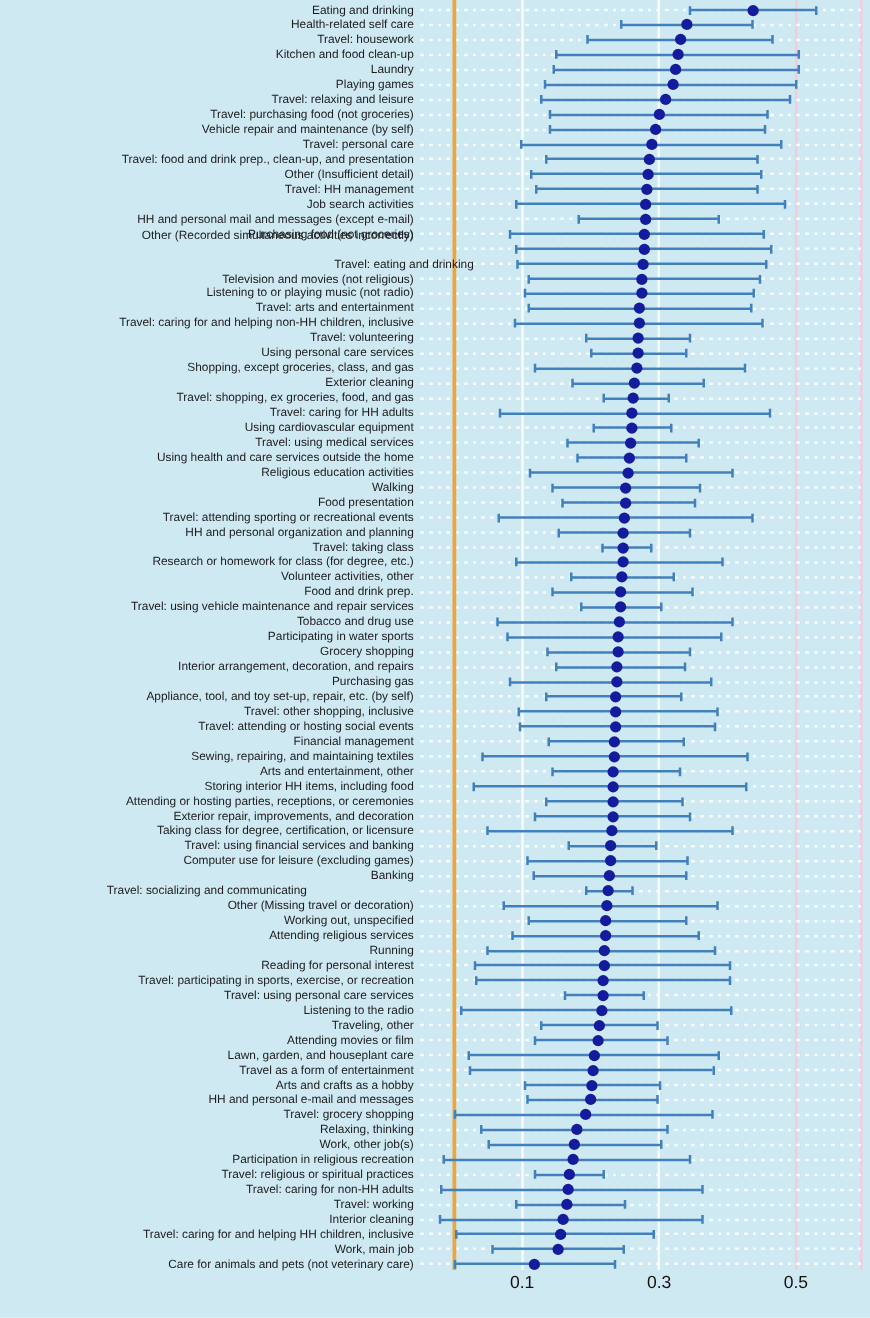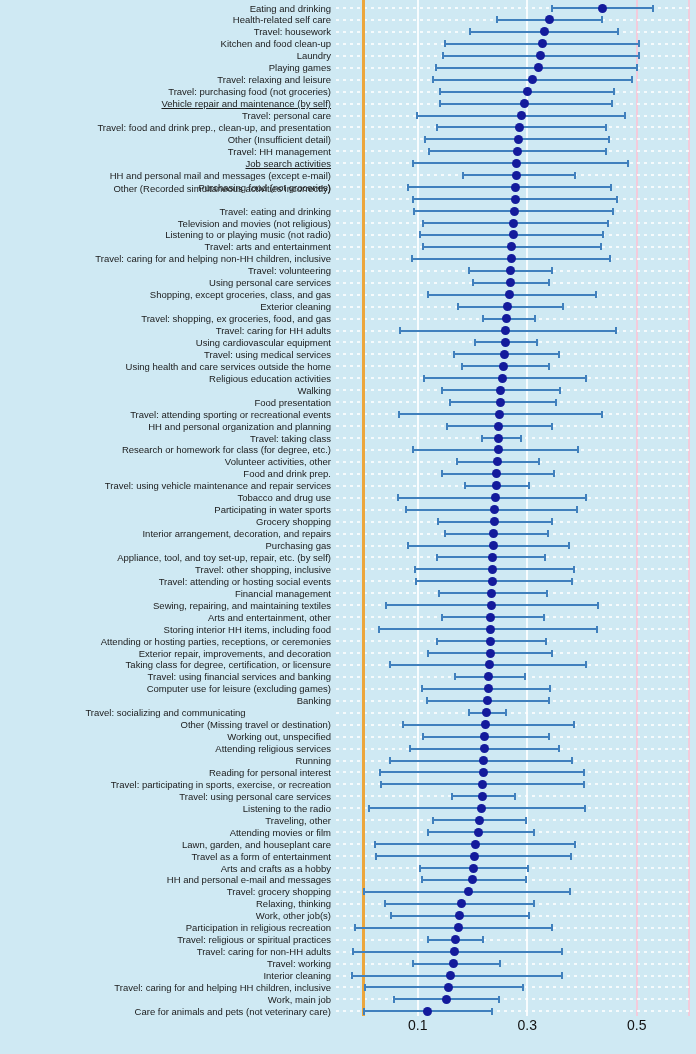--- a/index.html
+++ b/index.html
@@ -158,21 +158,21 @@
       <div class="rowlabel" style="top: 74.17px;">Travel: relaxing and leisure</div>
       <div class="ci" style="left: 432.533px; width: 199.29px; top: 78.67px;"></div>
       <div class="cap" style="left: 431.533px; top: 76.17px;"></div>
       <div class="cap" style="left: 630.822px; top: 76.17px;"></div>
       <div class="dot" style="left: 527.678px; top: 75.17px;"></div>
       <div class="rowlabel" style="top: 86.115px;">Travel: purchasing food (not groceries)</div>
       <div class="ci" style="left: 439.65px; width: 174.653px; top: 90.615px;"></div>
       <div class="cap" style="left: 438.65px; top: 88.115px;"></div>
       <div class="cap" style="left: 613.303px; top: 88.115px;"></div>
       <div class="dot" style="left: 522.75px; top: 87.115px;"></div>
-      <div class="rowlabel" style="top: 98.06px; text-decoration: underline;">Vehicle repair and maintenance (by self)</div>
+      <div class="rowlabel" style="top: 98.06px;">Vehicle repair and maintenance (by self)</div>
       <div class="ci" style="left: 439.65px; width: 172.462px; top: 102.56px;"></div>
       <div class="cap" style="left: 438.65px; top: 100.06px;"></div>
       <div class="cap" style="left: 611.112px; top: 100.06px;"></div>
       <div class="dot" style="left: 520.013px; top: 99.06px;"></div>
       <div class="rowlabel" style="top: 110.005px;">Travel: personal care</div>
       <div class="ci" style="left: 417.202px; width: 208.05px; top: 114.505px;"></div>
       <div class="cap" style="left: 416.202px; top: 112.005px;"></div>
       <div class="cap" style="left: 624.253px; top: 112.005px;"></div>
       <div class="dot" style="left: 516.727px; top: 111.005px;"></div>
       <div class="rowlabel" style="top: 121.95px;">Travel: food and drink prep., clean-up, and presentation</div>
@@ -183,41 +183,41 @@
       <div class="rowlabel" style="top: 133.895px;">Other (Insufficient detail)</div>
       <div class="ci" style="left: 424.868px; width: 184.507px; top: 138.395px;"></div>
       <div class="cap" style="left: 423.868px; top: 135.895px;"></div>
       <div class="cap" style="left: 608.375px; top: 135.895px;"></div>
       <div class="dot" style="left: 513.99px; top: 134.895px;"></div>
       <div class="rowlabel" style="top: 145.84px;">Travel: HH management</div>
       <div class="ci" style="left: 428.7px; width: 177.39px; top: 150.34px;"></div>
       <div class="cap" style="left: 427.7px; top: 147.84px;"></div>
       <div class="cap" style="left: 605.09px; top: 147.84px;"></div>
       <div class="dot" style="left: 512.895px; top: 146.84px;"></div>
-      <div class="rowlabel" style="top: 157.785px; text-decoration: underline;">Job search activities</div>
+      <div class="rowlabel" style="top: 157.785px;">Job search activities</div>
       <div class="ci" style="left: 412.822px; width: 215.167px; top: 162.285px;"></div>
       <div class="cap" style="left: 411.822px; top: 159.785px;"></div>
       <div class="cap" style="left: 626.99px; top: 159.785px;"></div>
       <div class="dot" style="left: 512.347px; top: 158.785px;"></div>
       <div class="rowlabel" style="top: 169.73px;">HH and personal mail and messages (except e-mail)</div>
       <div class="ci" style="left: 463.192px; width: 111.69px; top: 174.23px;"></div>
       <div class="cap" style="left: 462.192px; top: 171.73px;"></div>
       <div class="cap" style="left: 573.882px; top: 171.73px;"></div>
       <div class="dot" style="left: 511.8px; top: 170.73px;"></div>
       <div class="rowlabel" style="top: 181.675px;">Purchasing food (not groceries)</div>
       <div class="ci" style="left: 407.895px; width: 203.123px; top: 186.175px;"></div>
       <div class="cap" style="left: 406.895px; top: 183.675px;"></div>
       <div class="cap" style="left: 610.018px; top: 183.675px;"></div>
       <div class="dot" style="left: 511.252px; top: 182.675px;"></div>
       <div class="rowlabel" style="top: 183px;">Other (Recorded simultaneous activities incorrectly)</div>
       <div class="ci" style="left: 413.37px; width: 203.67px; top: 198.12px;"></div>
       <div class="cap" style="left: 412.37px; top: 195.62px;"></div>
       <div class="cap" style="left: 616.04px; top: 195.62px;"></div>
       <div class="dot" style="left: 510.705px; top: 194.62px;"></div>
-      <div class="rowlabel" style="top: 205.565px;">Travel: eating and drinking</div>
+      <div class="rowlabel" style="top: 205.565px; padding-left: 48px;">Travel: eating and drinking</div>
       <div class="ci" style="left: 413.918px; width: 199.29px; top: 210.065px;"></div>
       <div class="cap" style="left: 412.918px; top: 207.565px;"></div>
       <div class="cap" style="left: 612.207px; top: 207.565px;"></div>
       <div class="dot" style="left: 510.158px; top: 206.565px;"></div>
       <div class="rowlabel" style="top: 217.51px;">Television and movies (not religious)</div>
       <div class="ci" style="left: 422.678px; width: 185.055px; top: 222.01px;"></div>
       <div class="cap" style="left: 421.678px; top: 219.51px;"></div>
       <div class="cap" style="left: 606.732px; top: 219.51px;"></div>
       <div class="dot" style="left: 509.062px; top: 218.51px;"></div>
       <div class="rowlabel" style="top: 229.455px;">Listening to or playing music (not radio)</div>
@@ -418,21 +418,21 @@
       <div class="rowlabel" style="top: 695.31px;">Banking</div>
       <div class="ci" style="left: 427.058px; width: 122.092px; top: 699.81px;"></div>
       <div class="cap" style="left: 426.058px; top: 697.31px;"></div>
       <div class="cap" style="left: 548.15px; top: 697.31px;"></div>
       <div class="dot" style="left: 483.33px; top: 696.31px;"></div>
       <div class="rowlabel" style="top: 707.255px; text-align: center;">Travel: socializing and communicating</div>
       <div class="ci" style="left: 469.215px; width: 36.6825px; top: 711.755px;"></div>
       <div class="cap" style="left: 468.215px; top: 709.255px;"></div>
       <div class="cap" style="left: 504.897px; top: 709.255px;"></div>
       <div class="dot" style="left: 481.688px; top: 708.255px;"></div>
-      <div class="rowlabel" style="top: 719.2px;">Other (Missing travel or destination)</div>
+      <div class="rowlabel" style="top: 719.2px;">Other (Missing travel or decoration)</div>
       <div class="ci" style="left: 402.967px; width: 170.82px; top: 723.7px;"></div>
       <div class="cap" style="left: 401.967px; top: 721.2px;"></div>
       <div class="cap" style="left: 572.788px; top: 721.2px;"></div>
       <div class="dot" style="left: 481.14px; top: 720.2px;"></div>
       <div class="rowlabel" style="top: 731.145px;">Working out, unspecified</div>
       <div class="ci" style="left: 422.678px; width: 125.925px; top: 735.645px;"></div>
       <div class="cap" style="left: 421.678px; top: 733.145px;"></div>
       <div class="cap" style="left: 547.602px; top: 733.145px;"></div>
       <div class="dot" style="left: 480.045px; top: 732.145px;"></div>
       <div class="rowlabel" style="top: 743.09px;">Attending religious services</div>

